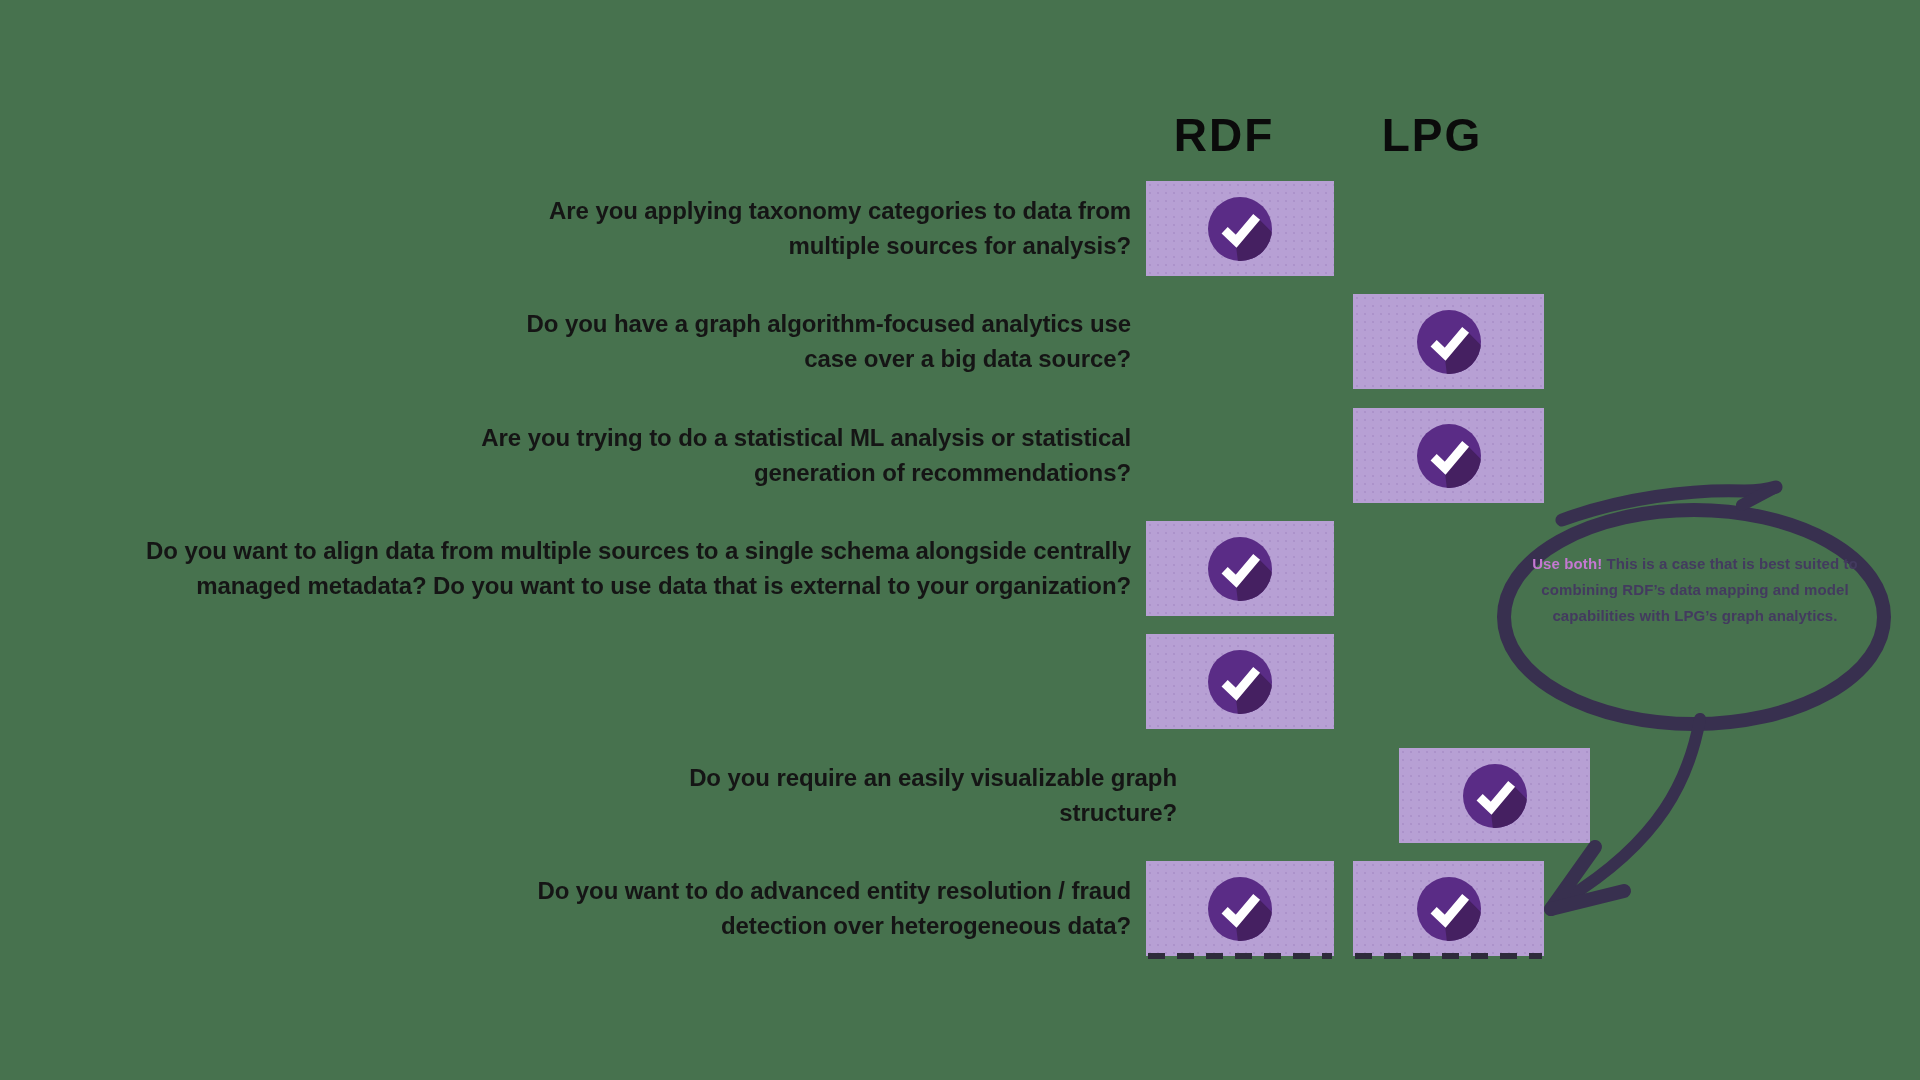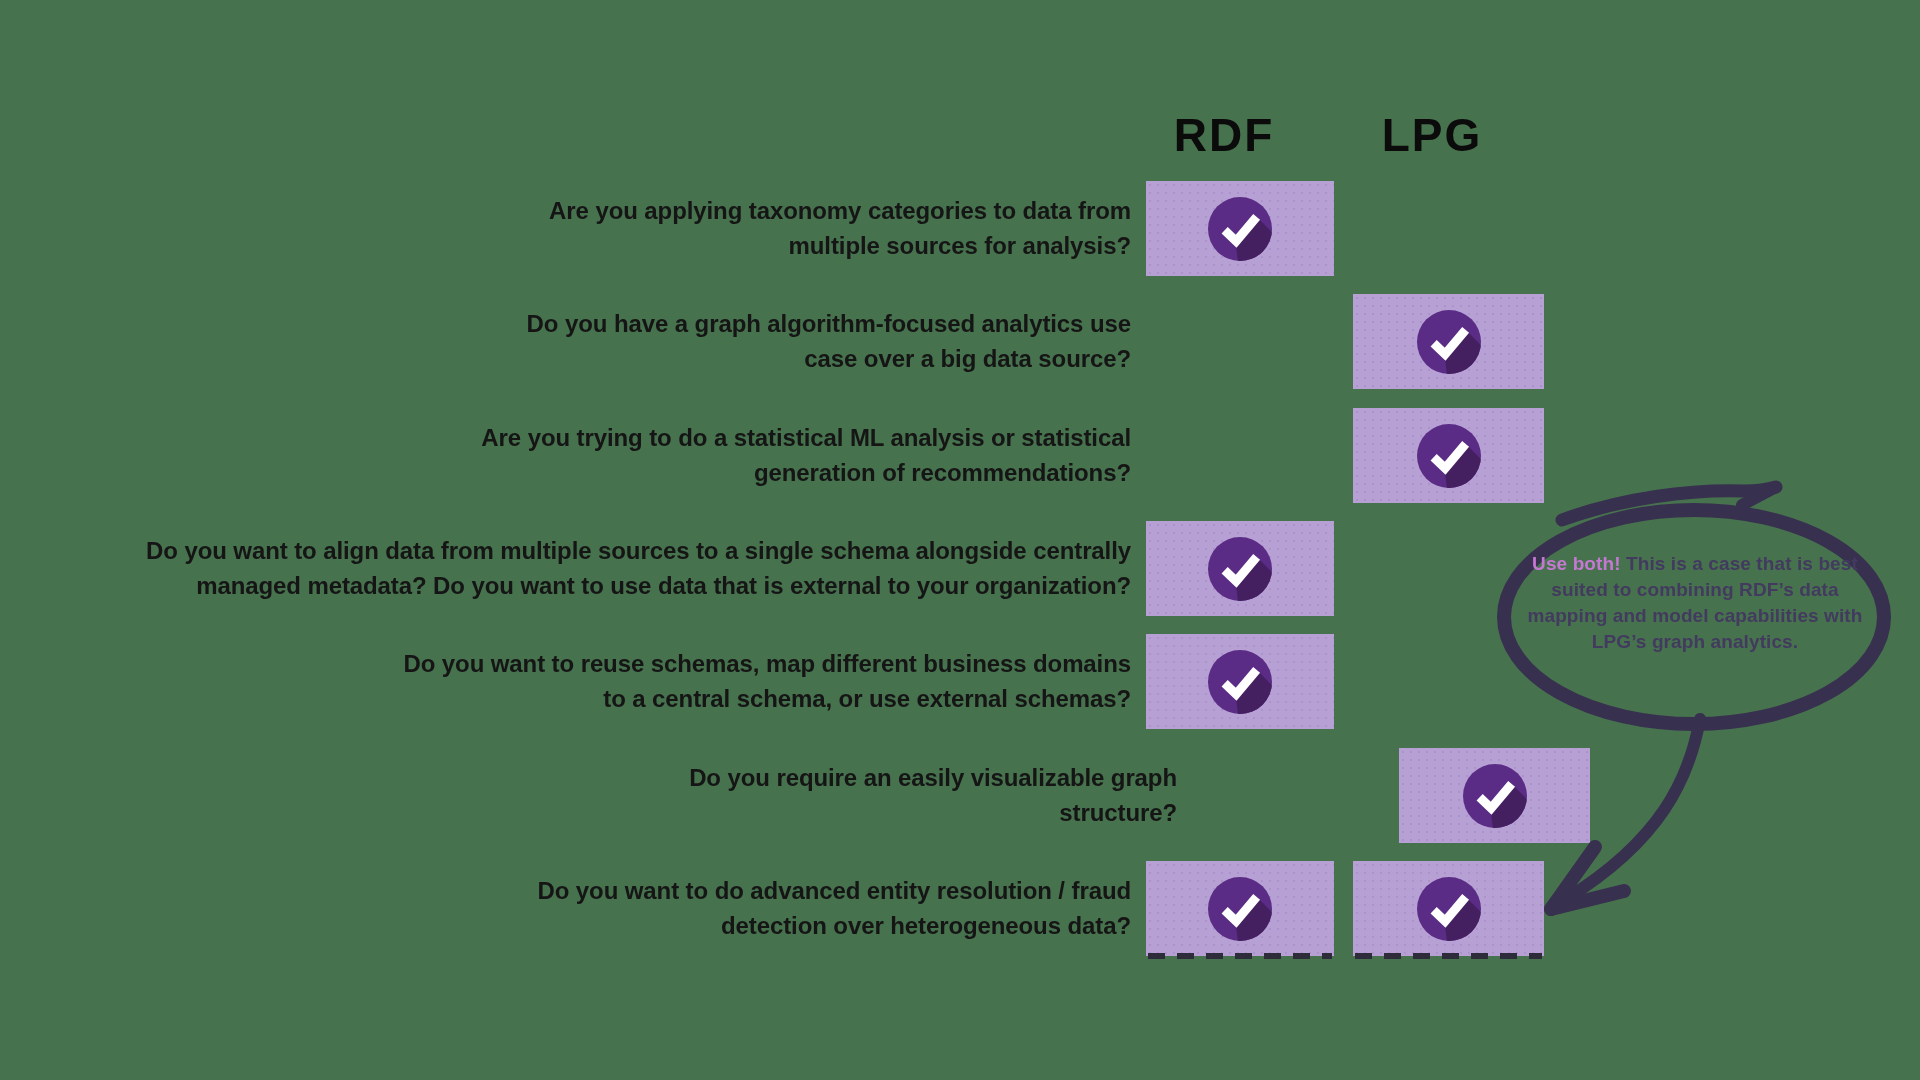--- a/index.html
+++ b/index.html
@@ -38,21 +38,21 @@
     content:"";position:absolute;left:2px;right:2px;bottom:-3px;height:6px;
     background:repeating-linear-gradient(90deg,var(--dash) 0 17px,transparent 17px 29px);
   }
   .check-icon{width:64px;height:64px;display:block;}
 
   #doodle{position:absolute;left:0;top:0;width:1920px;height:1080px;pointer-events:none;}
   #doodle .stroke{fill:none;stroke:var(--doodle);stroke-linecap:round;stroke-linejoin:round;}
 
   #callout{
     position:absolute;left:1519px;top:551px;width:352px;text-align:center;
-    font-size:19px;font-weight:bold;line-height:26px;color:var(--callout_text);
+    font-size:15px;font-weight:bold;line-height:26px;color:var(--callout_text);
     letter-spacing:0.1px;
   }
   #callout .hl{color:var(--callout_highlight);}
 </style>
 </head>
 <body>
 
 <div id="canvas">
 
   <div class="col-header" id="hdr-rdf">RDF</div>
@@ -117,22 +117,20 @@
                 <circle cx="50" cy="50" r="50"></circle>
               </clipPath>
     </defs>
     <circle cx="50" cy="50" r="50" fill="var(--check_circle)"></circle>
     <path d="M43 70 L76 31 L103 58 L103 103 L47 103 Z" fill="var(--check_shadow)" clip-path="url(#check-clip)"></path>
     <path d="M26 52 L44 69 L76 31" stroke="var(--check_mark)" stroke-width="14" fill="none"></path>
   </svg>
         </div>
       </div>
       <div class="row" style="top: 634px;">
-        <div class="question">Do you want to reuse schemas, map different business domains
-to a central schema, or use external schemas?</div>
         <div class="cell rdf">
           <svg class="check-icon" viewBox="0 0 100 100" aria-hidden="true">
     <defs>
       <clipPath id="check-clip">
                 <circle cx="50" cy="50" r="50"></circle>
               </clipPath>
     </defs>
     <circle cx="50" cy="50" r="50" fill="var(--check_circle)"></circle>
     <path d="M43 70 L76 31 L103 58 L103 103 L47 103 Z" fill="var(--check_shadow)" clip-path="url(#check-clip)"></path>
     <path d="M26 52 L44 69 L76 31" stroke="var(--check_mark)" stroke-width="14" fill="none"></path>

